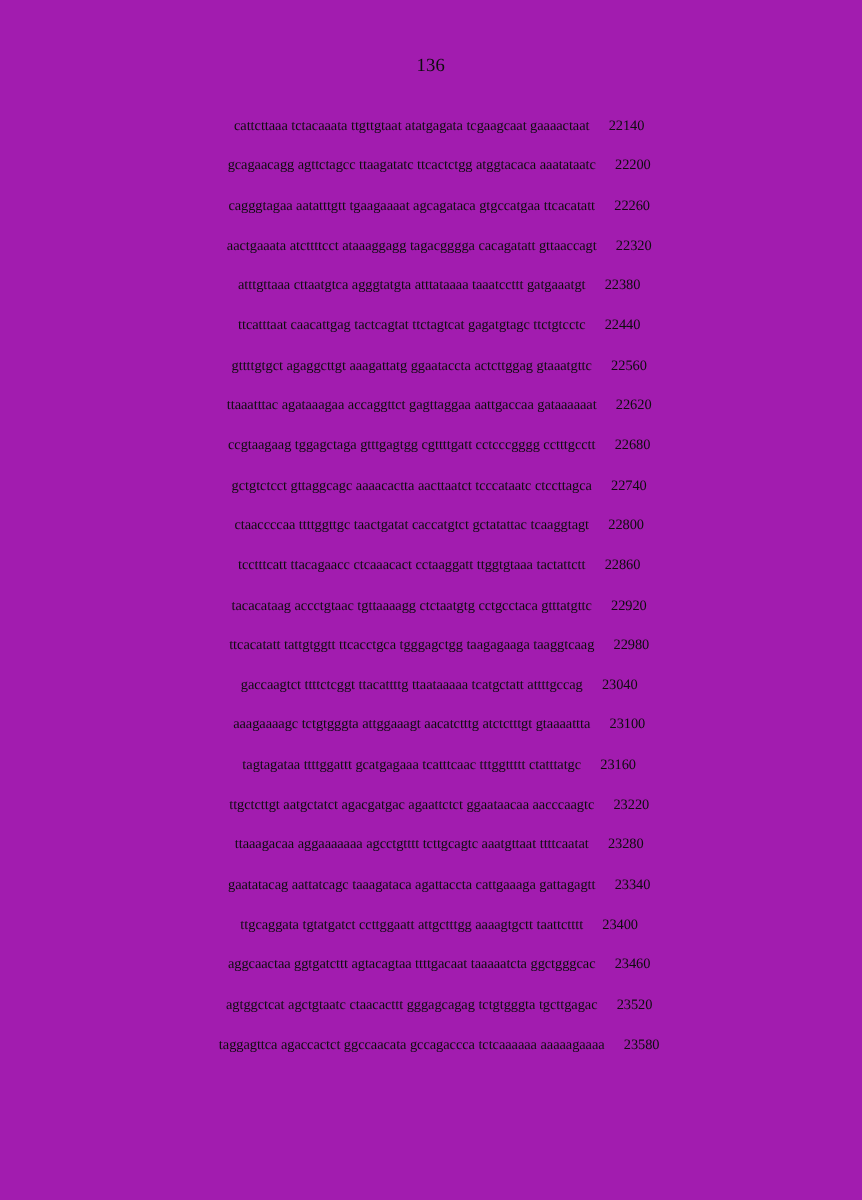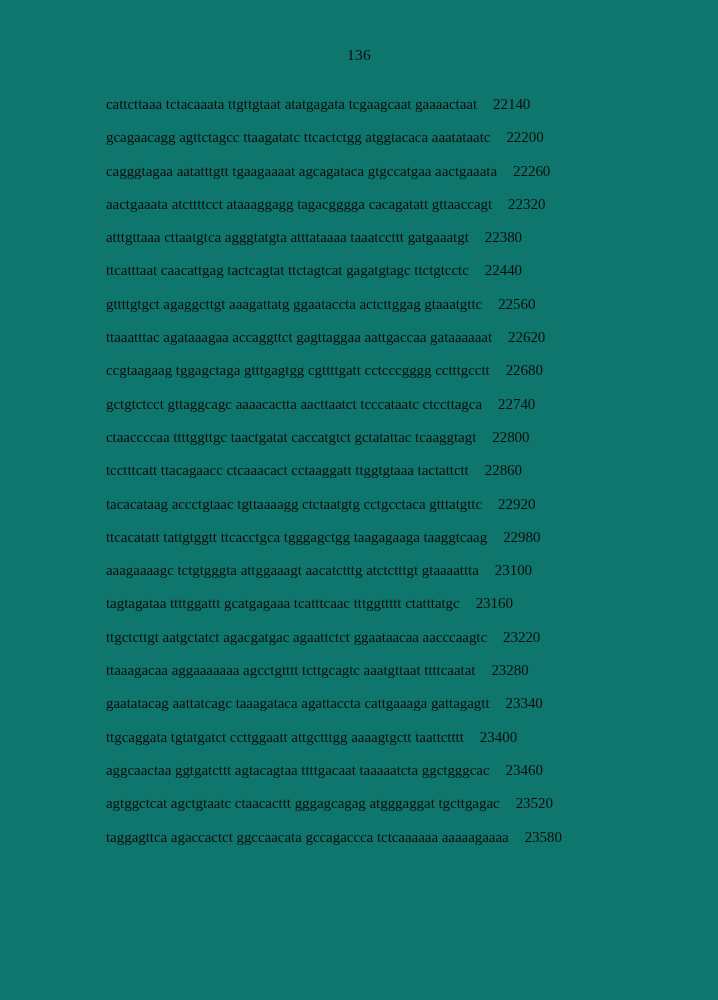--- a/index.html
+++ b/index.html
@@ -8,45 +8,46 @@
     background: #ffffff;
   }
   body {
     font-family: "Liberation Serif", "DejaVu Serif", serif;
     color: #0d0d0d;
   }
   .page {
     position: relative;
     width: 718px;
     height: 1000px;
-    background: #0f766e;
+    background: #a21caf;
     box-sizing: border-box;
     overflow: hidden;
   }
   .page-number {
     position: absolute;
     top: 46px;
     left: 0;
     width: 718px;
     text-align: center;
     font-size: 15.5px;
     letter-spacing: 0.2px;
   }
   .sequence-block {
     position: absolute;
     top: 88px;
     left: 106px;
     width: 520px;
   }
   .sequence-line {
     display: block;
-    font-size: 15px;
+    font-size: 12px;
     line-height: 33.3px;
     white-space: pre;
     letter-spacing: -0.05px;
+    text-align: center;
   }
   .seq-residues {
     display: inline;
   }
   .seq-gap {
     display: inline-block;
     width: 16px;
   }
   .seq-index {
     display: inline;
@@ -55,36 +56,37 @@
 </head>
 <body>
 
 <div class="page">
 
   <div class="page-number">136</div>
 
   <div class="sequence-block">
       <div class="sequence-line"><span class="seq-residues">cattcttaaa tctacaaata ttgttgtaat atatgagata tcgaagcaat gaaaactaat</span><span class="seq-gap"></span><span class="seq-index">22140</span></div>
       <div class="sequence-line"><span class="seq-residues">gcagaacagg agttctagcc ttaagatatc ttcactctgg atggtacaca aaatataatc</span><span class="seq-gap"></span><span class="seq-index">22200</span></div>
-      <div class="sequence-line"><span class="seq-residues">cagggtagaa aatatttgtt tgaagaaaat agcagataca gtgccatgaa aactgaaata</span><span class="seq-gap"></span><span class="seq-index">22260</span></div>
+      <div class="sequence-line"><span class="seq-residues">cagggtagaa aatatttgtt tgaagaaaat agcagataca gtgccatgaa ttcacatatt</span><span class="seq-gap"></span><span class="seq-index">22260</span></div>
       <div class="sequence-line"><span class="seq-residues">aactgaaata atcttttcct ataaaggagg tagacgggga cacagatatt gttaaccagt</span><span class="seq-gap"></span><span class="seq-index">22320</span></div>
       <div class="sequence-line"><span class="seq-residues">atttgttaaa cttaatgtca agggtatgta atttataaaa taaatccttt gatgaaatgt</span><span class="seq-gap"></span><span class="seq-index">22380</span></div>
       <div class="sequence-line"><span class="seq-residues">ttcatttaat caacattgag tactcagtat ttctagtcat gagatgtagc ttctgtcctc</span><span class="seq-gap"></span><span class="seq-index">22440</span></div>
       <div class="sequence-line"><span class="seq-residues">gttttgtgct agaggcttgt aaagattatg ggaataccta actcttggag gtaaatgttc</span><span class="seq-gap"></span><span class="seq-index">22560</span></div>
       <div class="sequence-line"><span class="seq-residues">ttaaatttac agataaagaa accaggttct gagttaggaa aattgaccaa gataaaaaat</span><span class="seq-gap"></span><span class="seq-index">22620</span></div>
       <div class="sequence-line"><span class="seq-residues">ccgtaagaag tggagctaga gtttgagtgg cgttttgatt cctcccgggg cctttgcctt</span><span class="seq-gap"></span><span class="seq-index">22680</span></div>
       <div class="sequence-line"><span class="seq-residues">gctgtctcct gttaggcagc aaaacactta aacttaatct tcccataatc ctccttagca</span><span class="seq-gap"></span><span class="seq-index">22740</span></div>
       <div class="sequence-line"><span class="seq-residues">ctaaccccaa ttttggttgc taactgatat caccatgtct gctatattac tcaaggtagt</span><span class="seq-gap"></span><span class="seq-index">22800</span></div>
       <div class="sequence-line"><span class="seq-residues">tcctttcatt ttacagaacc ctcaaacact cctaaggatt ttggtgtaaa tactattctt</span><span class="seq-gap"></span><span class="seq-index">22860</span></div>
       <div class="sequence-line"><span class="seq-residues">tacacataag accctgtaac tgttaaaagg ctctaatgtg cctgcctaca gtttatgttc</span><span class="seq-gap"></span><span class="seq-index">22920</span></div>
       <div class="sequence-line"><span class="seq-residues">ttcacatatt tattgtggtt ttcacctgca tgggagctgg taagagaaga taaggtcaag</span><span class="seq-gap"></span><span class="seq-index">22980</span></div>
+      <div class="sequence-line"><span class="seq-residues">gaccaagtct ttttctcggt ttacattttg ttaataaaaa tcatgctatt attttgccag</span><span class="seq-gap"></span><span class="seq-index">23040</span></div>
       <div class="sequence-line"><span class="seq-residues">aaagaaaagc tctgtgggta attggaaagt aacatctttg atctctttgt gtaaaattta</span><span class="seq-gap"></span><span class="seq-index">23100</span></div>
       <div class="sequence-line"><span class="seq-residues">tagtagataa ttttggattt gcatgagaaa tcatttcaac tttggttttt ctatttatgc</span><span class="seq-gap"></span><span class="seq-index">23160</span></div>
       <div class="sequence-line"><span class="seq-residues">ttgctcttgt aatgctatct agacgatgac agaattctct ggaataacaa aacccaagtc</span><span class="seq-gap"></span><span class="seq-index">23220</span></div>
       <div class="sequence-line"><span class="seq-residues">ttaaagacaa aggaaaaaaa agcctgtttt tcttgcagtc aaatgttaat ttttcaatat</span><span class="seq-gap"></span><span class="seq-index">23280</span></div>
       <div class="sequence-line"><span class="seq-residues">gaatatacag aattatcagc taaagataca agattaccta cattgaaaga gattagagtt</span><span class="seq-gap"></span><span class="seq-index">23340</span></div>
       <div class="sequence-line"><span class="seq-residues">ttgcaggata tgtatgatct ccttggaatt attgctttgg aaaagtgctt taattctttt</span><span class="seq-gap"></span><span class="seq-index">23400</span></div>
       <div class="sequence-line"><span class="seq-residues">aggcaactaa ggtgatcttt agtacagtaa ttttgacaat taaaaatcta ggctgggcac</span><span class="seq-gap"></span><span class="seq-index">23460</span></div>
-      <div class="sequence-line"><span class="seq-residues">agtggctcat agctgtaatc ctaacacttt gggagcagag atgggaggat tgcttgagac</span><span class="seq-gap"></span><span class="seq-index">23520</span></div>
+      <div class="sequence-line"><span class="seq-residues">agtggctcat agctgtaatc ctaacacttt gggagcagag tctgtgggta tgcttgagac</span><span class="seq-gap"></span><span class="seq-index">23520</span></div>
       <div class="sequence-line"><span class="seq-residues">taggagttca agaccactct ggccaacata gccagaccca tctcaaaaaa aaaaagaaaa</span><span class="seq-gap"></span><span class="seq-index">23580</span></div>
     </div>
 
 </div>
 
 </body></html>

